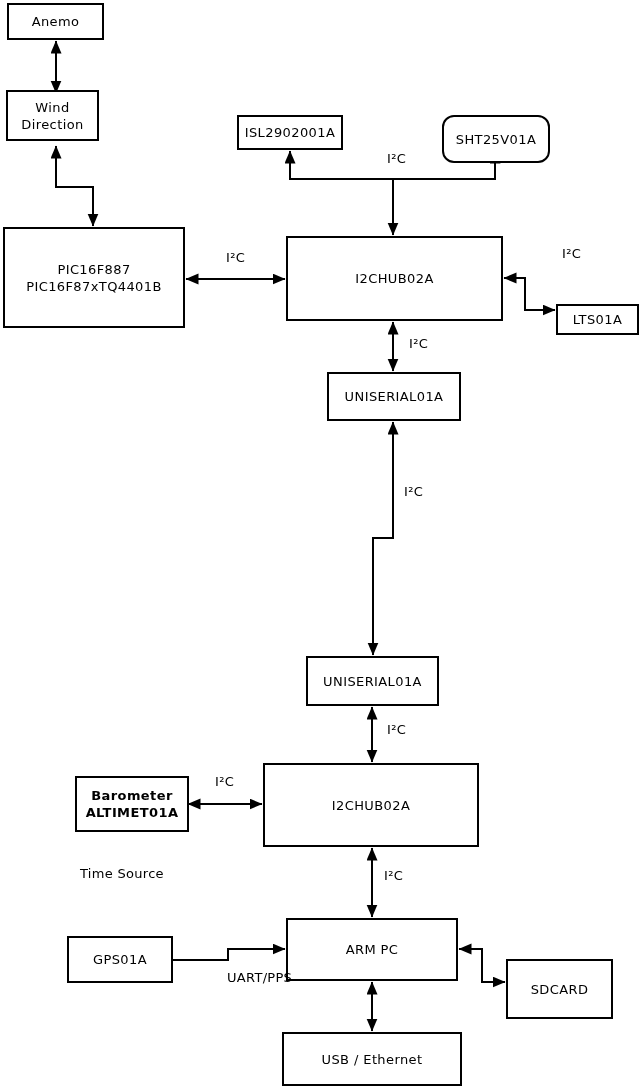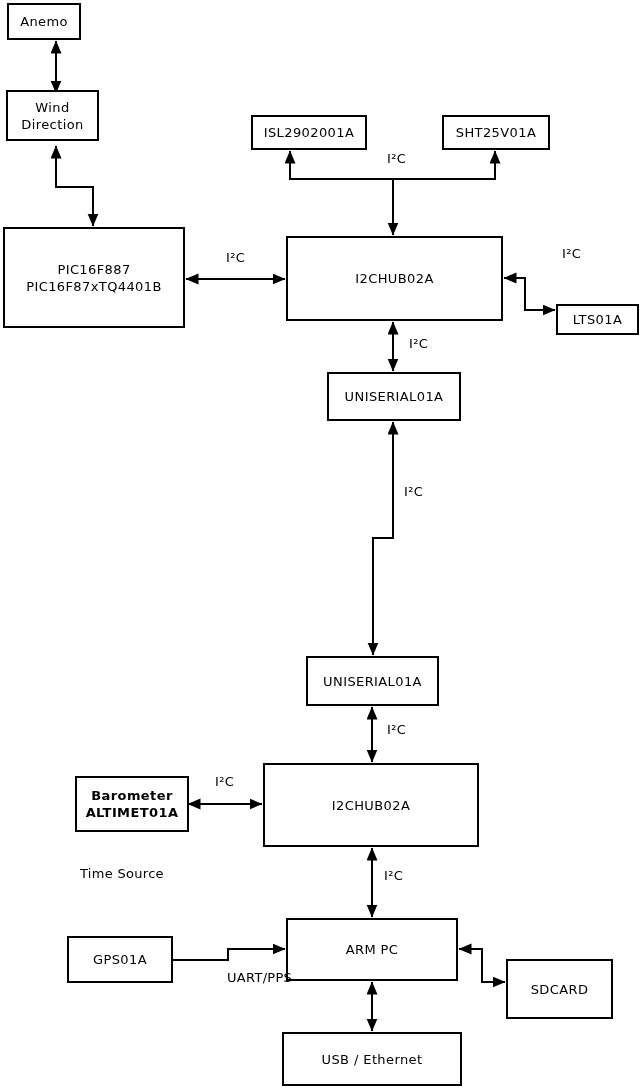--- a/index.html
+++ b/index.html
@@ -68,31 +68,31 @@
       <path d="M393,422 V538 H373 V655" marker-start="url(#arr)" marker-end="url(#arr)"></path>
       <path d="M372,707 V762" marker-start="url(#arr)" marker-end="url(#arr)"></path>
       <path d="M188,804 H262" marker-start="url(#arr)" marker-end="url(#arr)"></path>
       <path d="M372,848 V917" marker-start="url(#arr)" marker-end="url(#arr)"></path>
       <path d="M173,960 H228 V949 H285" marker-end="url(#arr)"></path>
       <path d="M459,949 H482 V982 H505" marker-start="url(#arr)" marker-end="url(#arr)"></path>
       <path d="M372,982 V1031" marker-start="url(#arr)" marker-end="url(#arr)"></path>
     </g>
   </svg>
 
-  <div class="node" style="left:7px;   top:3px;   width:74px;  height:37px;">Anemo</div>
+  <div class="node" style="left:7px;   top:3px;   width:97px;  height:37px;">Anemo</div>
 
   <div class="node" style="left:6px;   top:90px;  width:93px;  height:51px;">Wind
 Direction</div>
 
   <div class="node" style="left:3px;   top:227px; width:182px; height:101px;">PIC16F887
 PIC16F87xTQ4401B</div>
 
-  <div class="node" style="left:251px; top:115px; width:116px; height:35px;">ISL2902001A</div>
+  <div class="node" style="left:237px; top:115px; width:106px; height:35px;">ISL2902001A</div>
 
-  <div class="node" style="left:442px; top:115px; width:108px; height:35px;">SHT25V01A</div>
+  <div class="node" style="left:442px; top:115px; width:108px; height:48px;border-radius:12px;">SHT25V01A</div>
 
   <div class="node" style="left:286px; top:236px; width:217px; height:85px;">I2CHUB02A</div>
 
   <div class="node" style="left:556px; top:295px; width:83px;  height:31px;margin-top:9px;">LTS01A</div>
 
   <div class="node" style="left:327px; top:372px; width:134px; height:49px;">UNISERIAL01A</div>
 
   <div class="node" style="left:306px; top:656px; width:133px; height:50px;">UNISERIAL01A</div>
 
   <div class="node" style="left:263px; top:763px; width:216px; height:84px;">I2CHUB02A</div>

